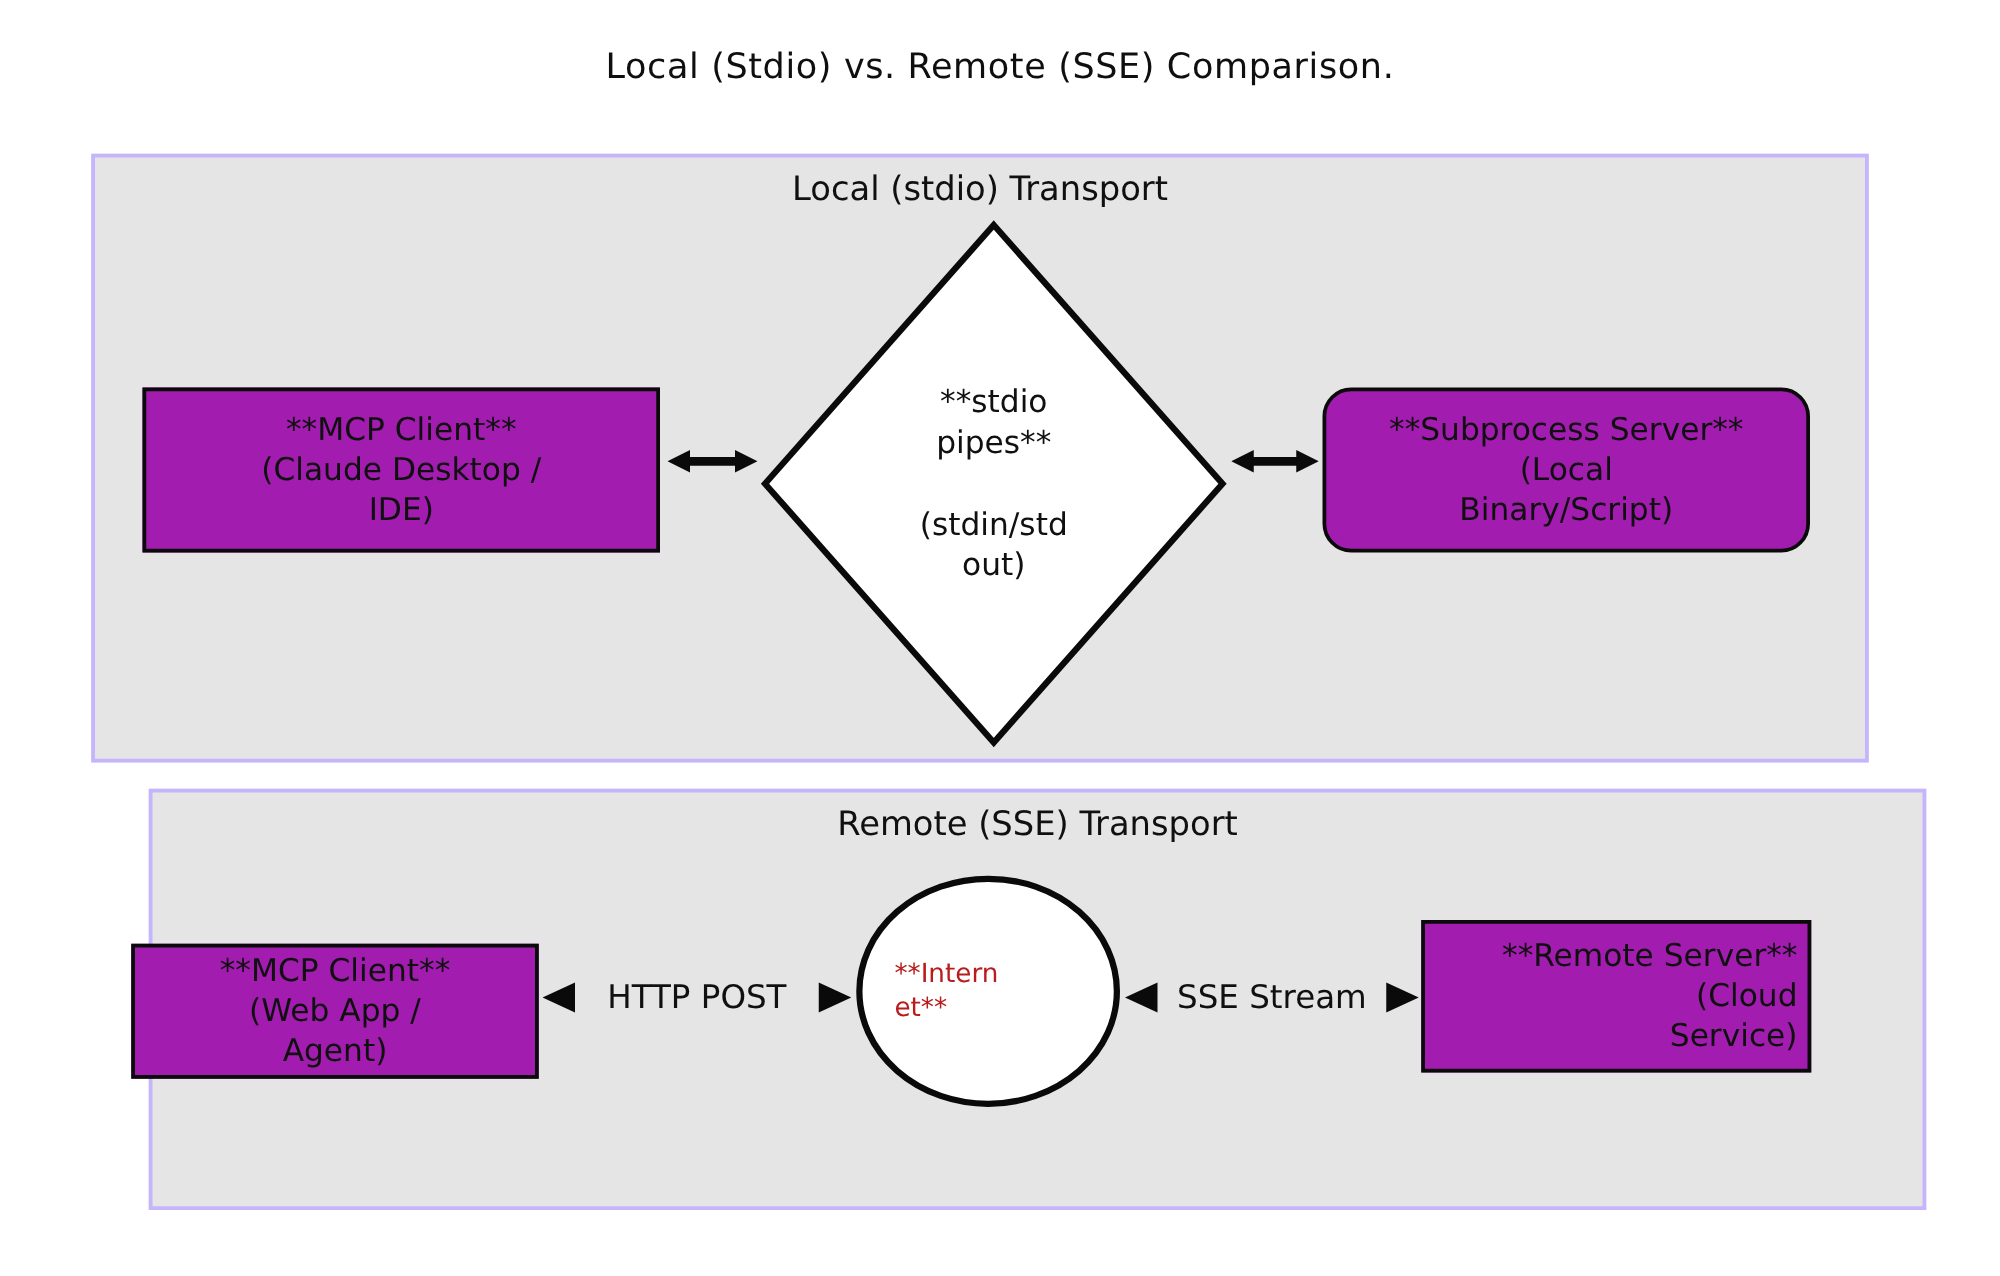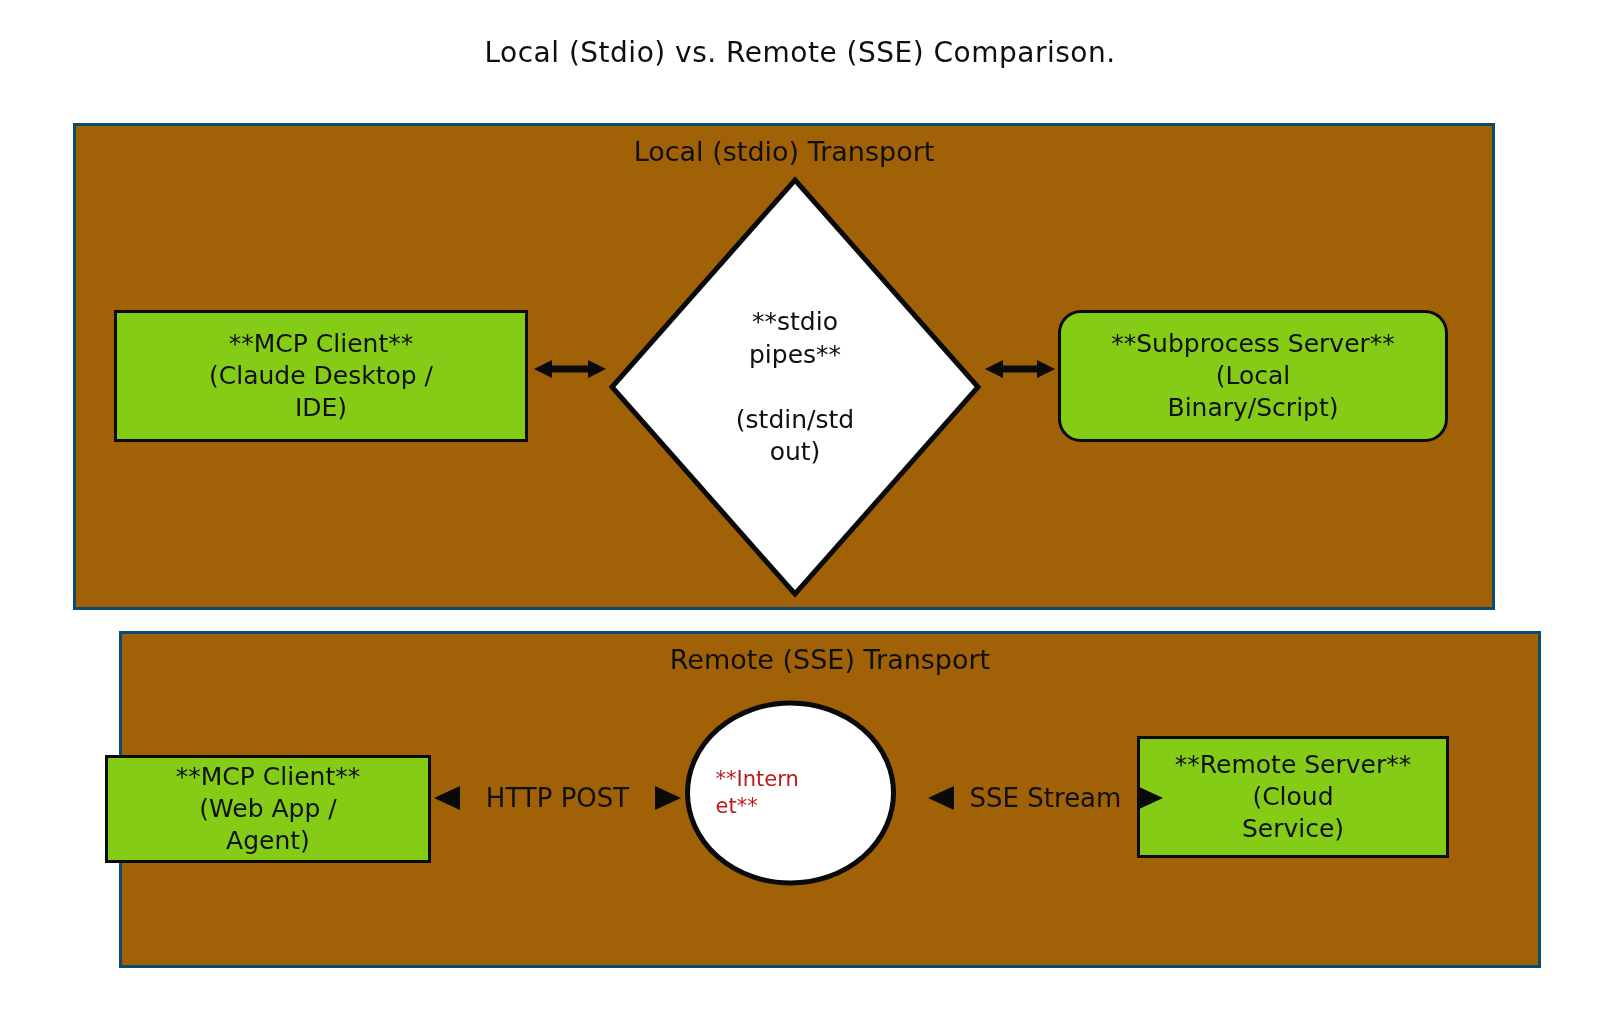--- a/index.html
+++ b/index.html
@@ -27,22 +27,22 @@
     font-size: 28px;
     font-weight: 400;
     letter-spacing: 0.5px;
     color: #0f0f0f;
     white-space: pre;
   }
 
   
   .subgraph {
     position: absolute;
-    border: 3px solid #0c4a6e;
-    background: #a16207;
+    border: 3px solid #c4b5fd;
+    background: #e5e5e5;
     box-sizing: border-box;
     text-decoration: underline;
   }
   #subgraph-local {
     left: 73px;
     top: 123px;
     width: 1422px;
     height: 487px;
   }
   #subgraph-remote {
@@ -60,37 +60,37 @@
     text-align: center;
     font-size: 27px;
     color: #101010;
     white-space: pre;
   }
 
   
   .node-rect {
     position: absolute;
     border: 3px solid #0a0a0a;
-    background: #84cc16;
+    background: #a21caf;
     box-sizing: border-box;
     display: flex;
     align-items: center;
     justify-content: center;
     text-align: center;
     line-height: 1.28;
     font-size: 25px;
     color: #101010;
     padding: 4px 8px;
   }
   .node-rect .node-text { white-space: pre-line; display: block; width: 100%; }
 
   #node-mcp-client-local { left: 114px; top: 310px; width: 414px; height: 132px; }
   #node-subprocess-server { left: 1058px; top: 310px; width: 390px; height: 132px; border-radius: 23px; }
   #node-mcp-client-remote { left: 105px; top: 755px; width: 326px; height: 108px; }
-  #node-remote-server     { left: 1137px; top: 736px; width: 312px; height: 122px; }
+  #node-remote-server     { left: 1137px; top: 736px; width: 312px; height: 122px; text-align: right; }
 
   
   #node-stdio-pipes {
     position: absolute;
     left: 608px;
     top: 176px;
     width: 374px;
     height: 422px;
   }
   #node-stdio-pipes .diamond-shape {
@@ -139,21 +139,21 @@
     color: #b91c1c;
   }
 
   
   .edge-arrow {
     position: absolute;
   }
   #edge-client-to-pipes { left: 534px; top: 352px; width: 72px; height: 34px; }
   #edge-pipes-to-server { left: 985px; top: 352px; width: 70px; height: 34px; }
   #edge-client-to-net   { left: 434px; top: 778px; width: 247px; height: 40px; }
-  #edge-net-to-server   { left: 928px; top: 778px; width: 235px; height: 40px; }
+  #edge-net-to-server   { left: 900px; top: 778px; width: 235px; height: 40px; }
 
   .edge-label {
     position: absolute;
     top: 50%;
     left: 50%;
     transform: translate(-50%, -50%);
     font-size: 26px;
     color: #101010;
     white-space: pre;
     pointer-events: none;

